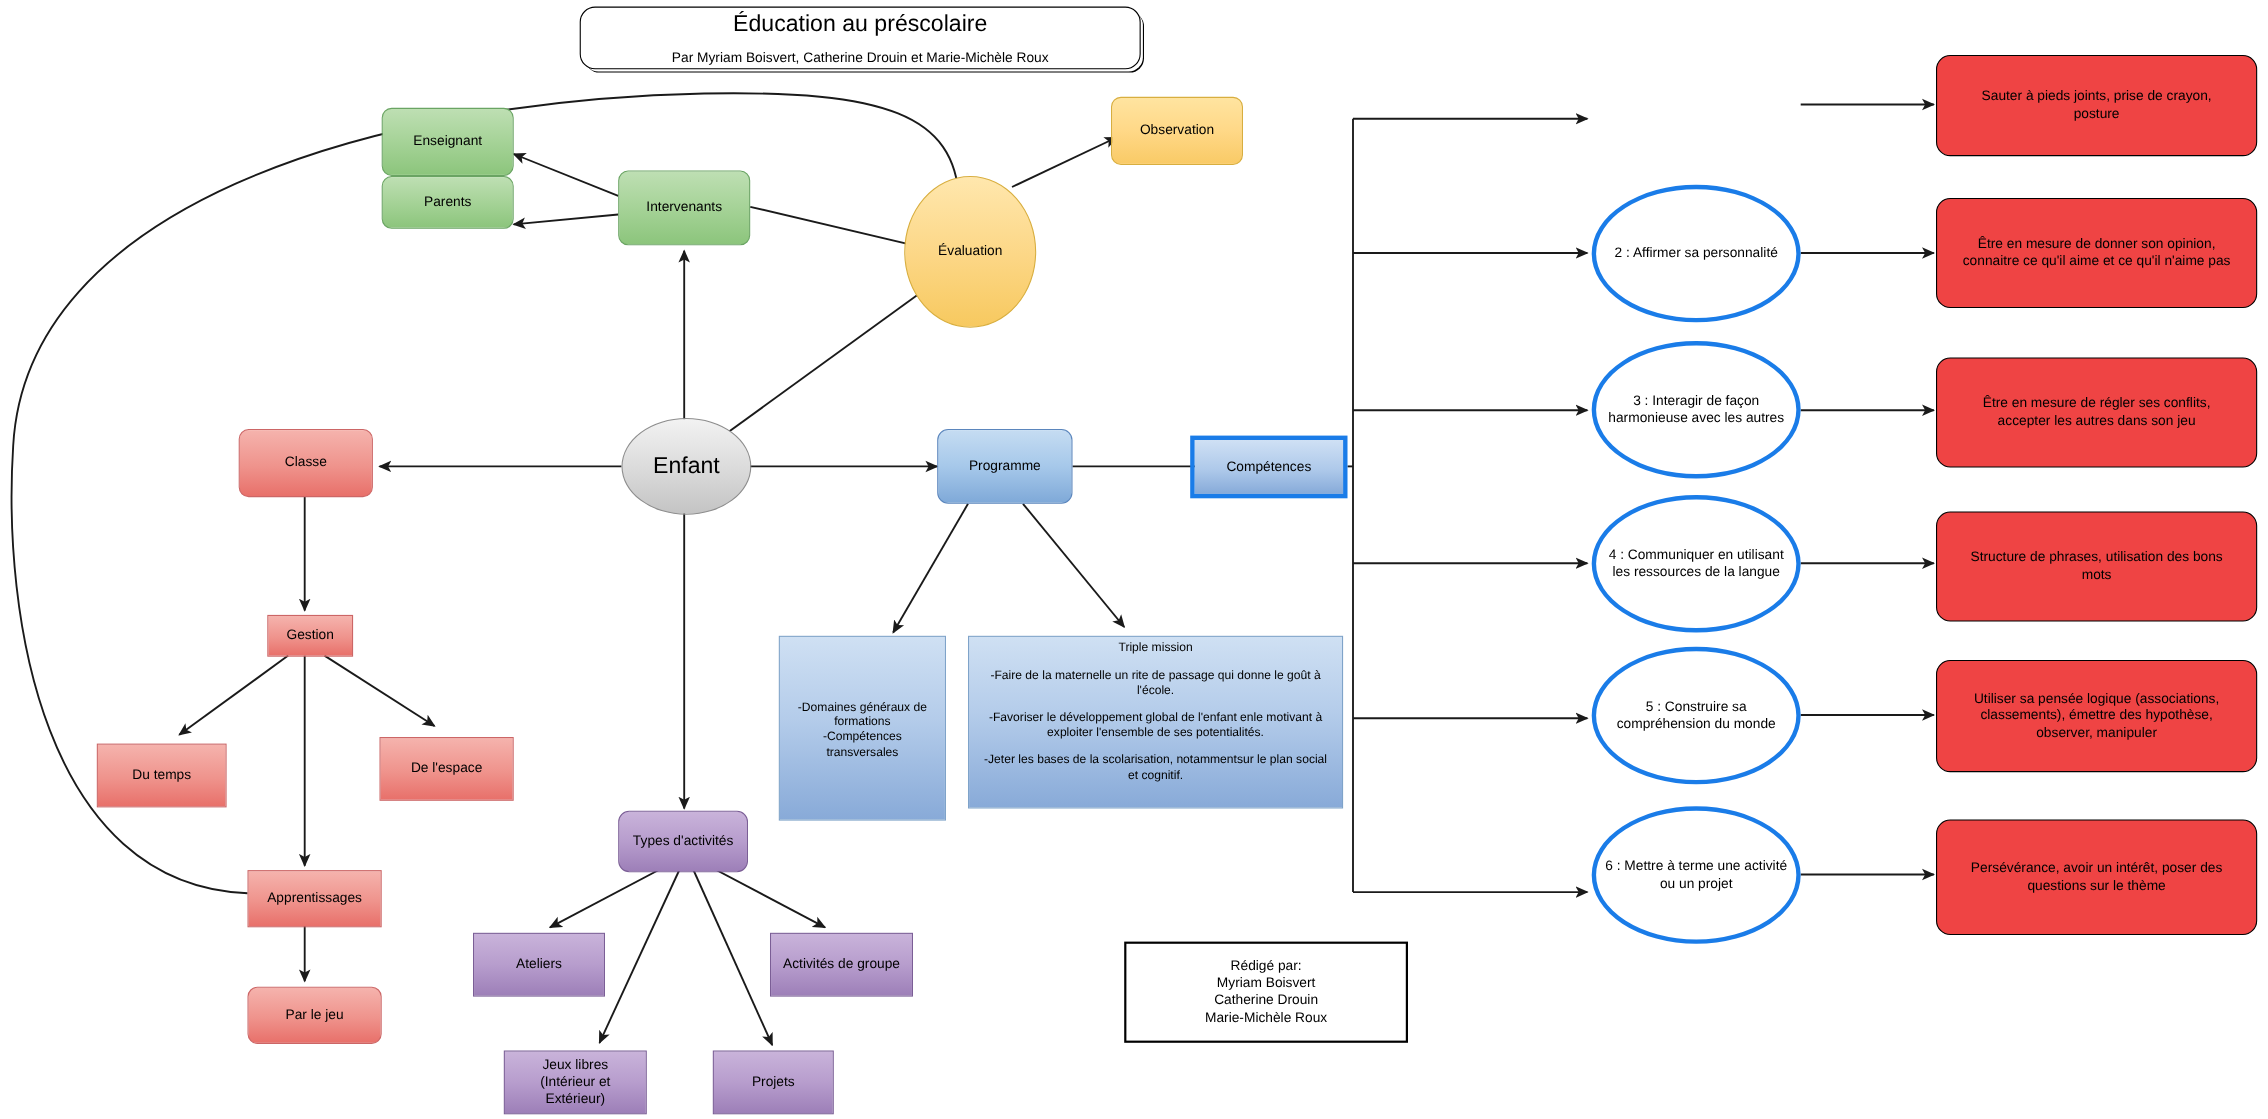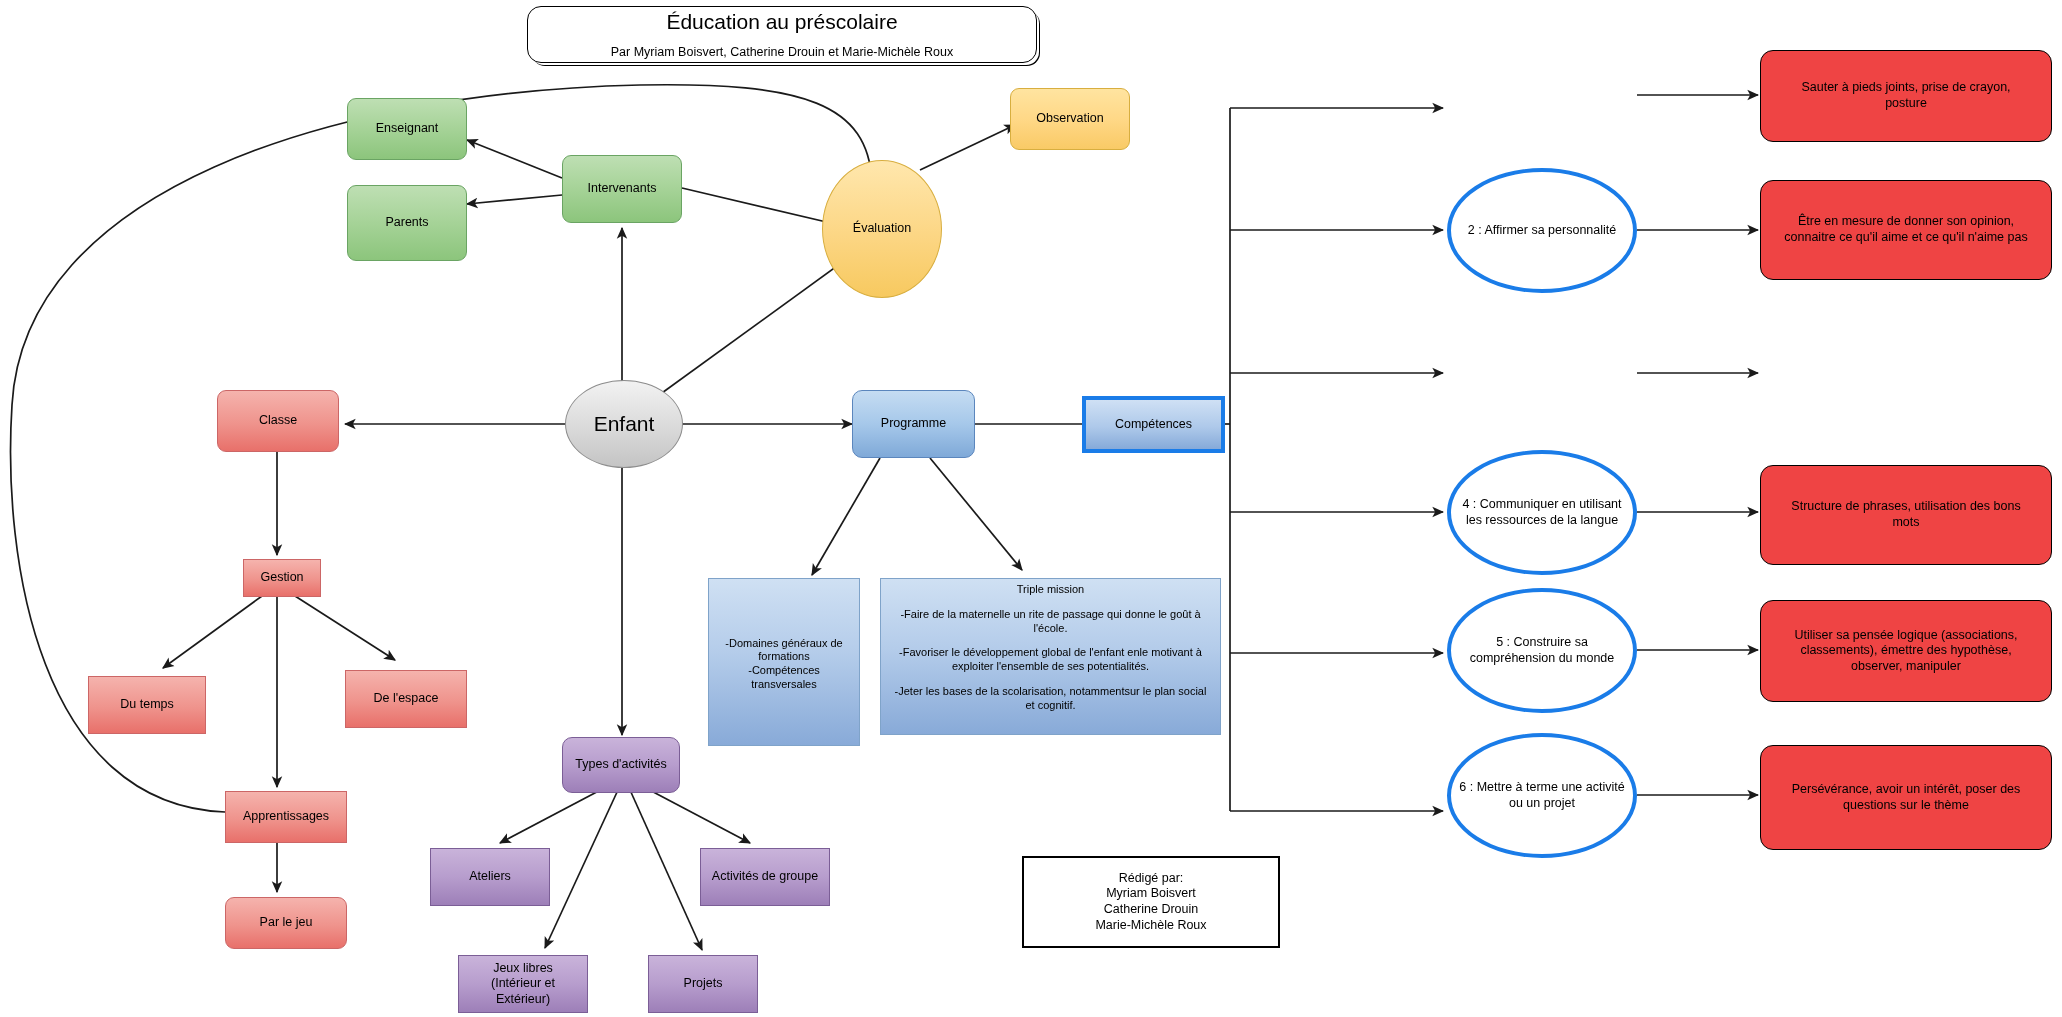--- a/index.html
+++ b/index.html
@@ -165,21 +165,21 @@
   </svg>
 
   <div class="node titlebox" style="left:527px;top:6px;width:510px;height:57px;">
     <span class="title-main">Éducation au préscolaire</span>
     <span class="title-sub">Par Myriam Boisvert, Catherine Drouin et Marie-Michèle Roux</span>
   </div>
 
   <div class="node green" style="left:347px;top:98px;width:120px;height:62px;">
     <span class="lbl">Enseignant</span>
   </div>
-  <div class="node green" style="left:347px;top:185px;width:120px;height:76px;">
+  <div class="node green" style="left:347px;top:160px;width:120px;height:48px;">
     <span class="lbl">Parents</span>
   </div>
   <div class="node green" style="left:562px;top:155px;width:120px;height:68px;">
     <span class="lbl">Intervenants</span>
   </div>
 
   <div class="node ellipse-yellow" style="left:822px;top:160px;width:120px;height:138px;">
     <span class="lbl">Évaluation</span>
   </div>
   <div class="node yellow" style="left:1010px;top:88px;width:120px;height:62px;">
@@ -249,35 +249,41 @@
       <span class="hd">Triple mission</span>
       <p>-Faire de la maternelle un rite de passage qui donne le goût à l'école.</p>
       <p>-Favoriser le développement global de l'enfant enle motivant à exploiter l'ensemble de ses potentialités.</p>
       <p>-Jeter les bases de la scolarisation, notammentsur le plan social et cognitif.</p>
     </span>
   </div>
 
   <div class="node comp-ellipse" style="left:1447px;top:168px;width:190px;height:125px;">
     <span class="lbl">2 : Affirmer sa personnalité</span>
   </div>
+  <div class="node comp-ellipse" style="left:1447px;top:310px;width:190px;height:125px;">
+    <span class="lbl">3 : Interagir de façon harmonieuse avec les autres</span>
+  </div>
   <div class="node comp-ellipse" style="left:1447px;top:450px;width:190px;height:125px;">
     <span class="lbl">4 : Communiquer en utilisant les ressources de la langue</span>
   </div>
   <div class="node comp-ellipse" style="left:1447px;top:588px;width:190px;height:125px;">
     <span class="lbl">5 : Construire sa compréhension du monde</span>
   </div>
   <div class="node comp-ellipse" style="left:1447px;top:733px;width:190px;height:125px;">
     <span class="lbl">6 : Mettre à terme une activité ou un projet</span>
   </div>
 
   <div class="node plainbox" style="left:1760px;top:50px;width:292px;height:92px;">
     <span class="lbl">Sauter à pieds joints, prise de crayon, posture</span>
   </div>
   <div class="node plainbox" style="left:1760px;top:180px;width:292px;height:100px;">
     <span class="lbl">Être en mesure de donner son opinion, connaitre ce qu'il aime et ce qu'il n'aime pas</span>
+  </div>
+  <div class="node plainbox" style="left:1760px;top:325px;width:292px;height:100px;">
+    <span class="lbl">Être en mesure de régler ses conflits, accepter les autres dans son jeu</span>
   </div>
   <div class="node plainbox" style="left:1760px;top:465px;width:292px;height:100px;">
     <span class="lbl">Structure de phrases, utilisation des bons mots</span>
   </div>
   <div class="node plainbox" style="left:1760px;top:600px;width:292px;height:102px;">
     <span class="lbl">Utiliser sa pensée logique (associations, classements), émettre des hypothèse, observer, manipuler</span>
   </div>
   <div class="node plainbox" style="left:1760px;top:745px;width:292px;height:105px;">
     <span class="lbl">Persévérance, avoir un intérêt, poser des questions sur le thème</span>
   </div>

